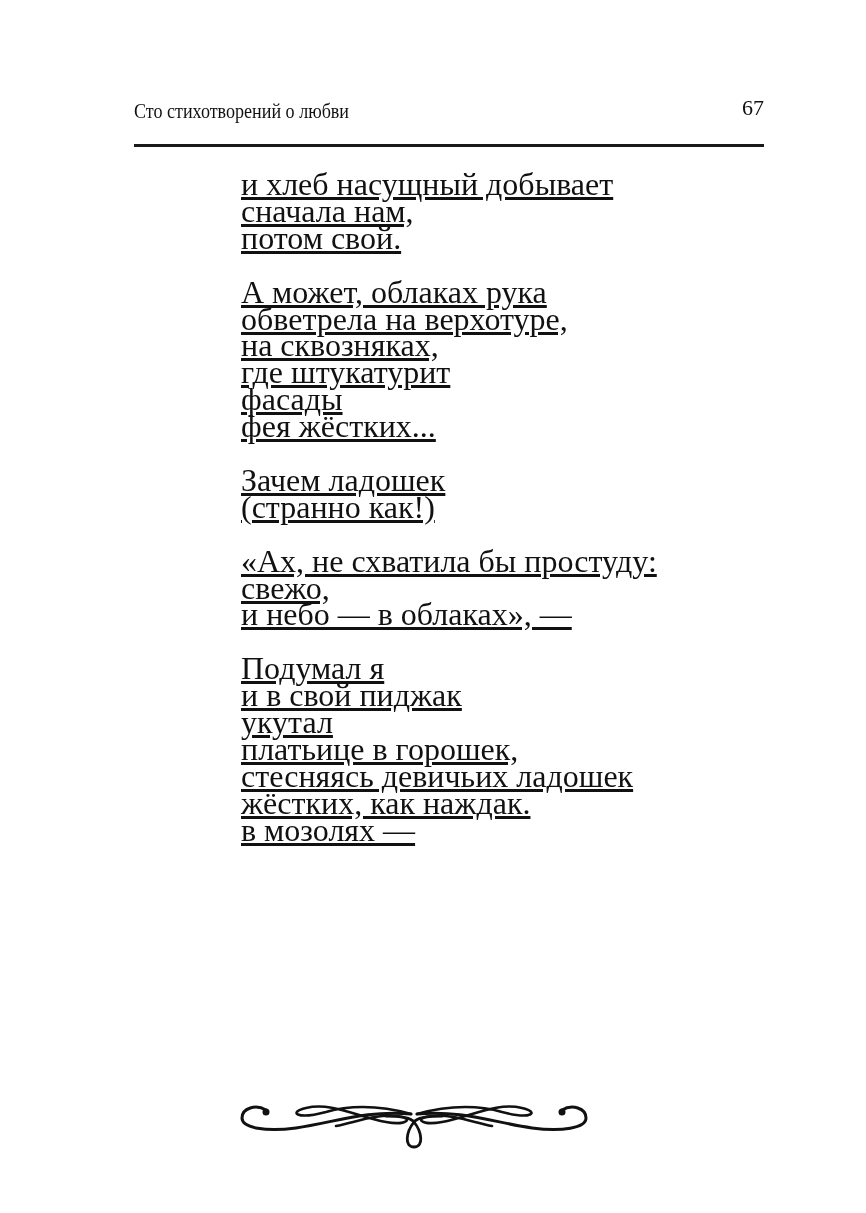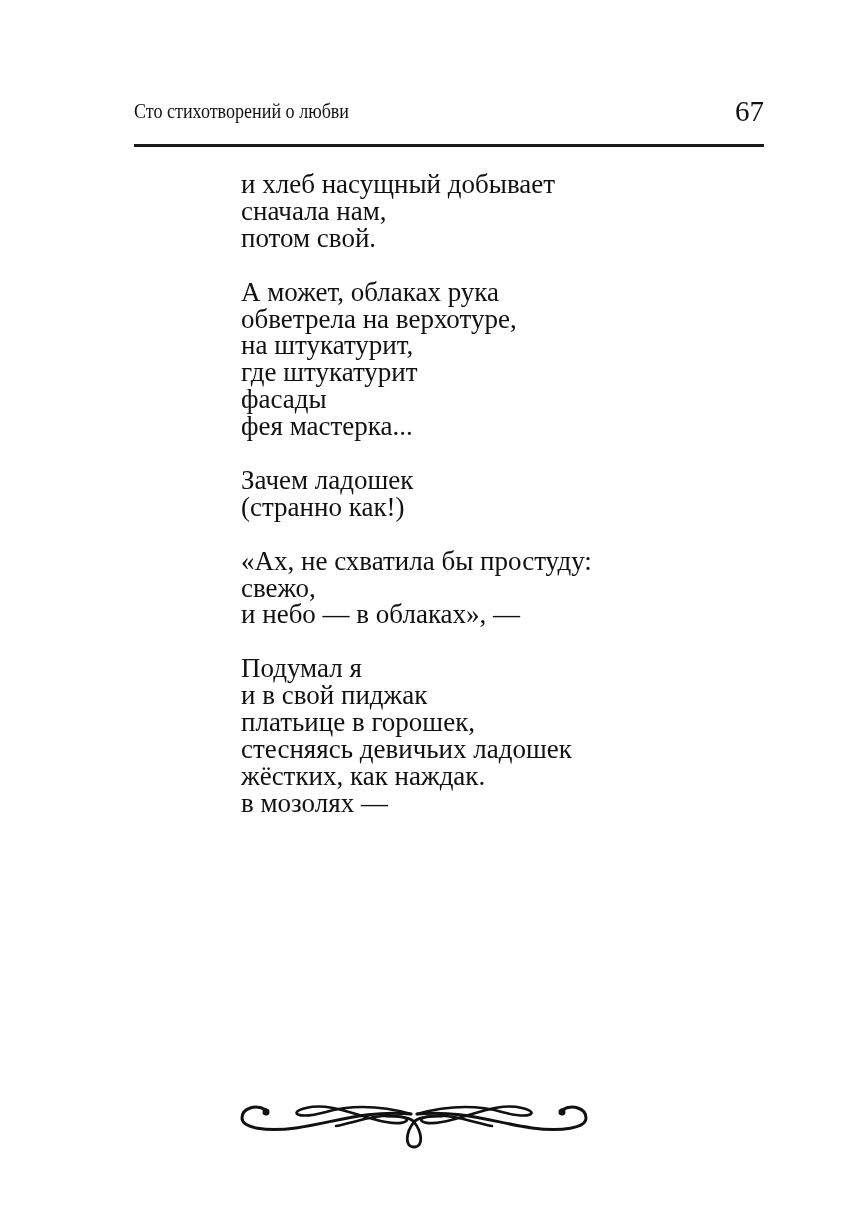--- a/index.html
+++ b/index.html
@@ -1,22 +1,22 @@
 <!DOCTYPE html>
 <html><head>
   <meta charset="utf-8">
   <style>
     html, body { margin: 0; padding: 0; background: #ffffff; }
     body { width: 866px; height: 1213px; position: relative; overflow: hidden;
            font-family: "Liberation Serif", "DejaVu Serif", serif; color: #111; }
     .header { position: absolute; left: 134px; top: 91px; width: 630px; height: 40px; }
     .running-title { position: absolute; left: 0; top: 8px; font-size: 21px; transform: scaleX(0.86); transform-origin: left top; white-space: nowrap; }
-    .page-num { position: absolute; right: 0; top: 4px; font-size: 29px; }
+    .page-num { position: absolute; right: 0; top: 4px; font-size: 22px; }
     .rule { position: absolute; left: 134px; top: 144px; width: 630px; height: 3px; background: #1a1a1a; }
-    .poem { position: absolute; left: 241px; top: 171px; font-size: 27px; line-height: 26.9px; }
+    .poem { position: absolute; left: 241px; top: 171px; font-size: 32px; line-height: 26.9px; text-decoration: underline; }
     .stanza { margin-bottom: 26.9px; }
     .line { white-space: nowrap; display: block; }
     .ornament { position: absolute; left: 236px; top: 1092px; width: 356px; height: 60px; }
   </style>
 </head>
 <body>
 
 <div class="header">
   <span class="running-title">Сто стихотворений о любви</span>
   <span class="page-num">67</span>
@@ -25,37 +25,38 @@
 
 <div class="poem">
   <div class="stanza">
     <span class="line">и хлеб насущный добывает</span>
     <span class="line">сначала нам,</span>
     <span class="line">потом свой.</span>
   </div>
   <div class="stanza">
     <span class="line">А может, облаках рука</span>
     <span class="line">обветрела на верхотуре,</span>
-    <span class="line">на штукатурит,</span>
+    <span class="line">на сквозняках,</span>
     <span class="line">где штукатурит</span>
     <span class="line">фасады</span>
-    <span class="line">фея мастерка...</span>
+    <span class="line">фея жёстких...</span>
   </div>
   <div class="stanza">
     <span class="line">Зачем ладошек</span>
     <span class="line">(странно как!)</span>
   </div>
   <div class="stanza">
     <span class="line">«Ах, не схватила бы простуду:</span>
     <span class="line">свежо,</span>
     <span class="line">и небо — в облаках», —</span>
   </div>
   <div class="stanza">
     <span class="line">Подумал я</span>
     <span class="line">и в свой пиджак</span>
+    <span class="line">укутал</span>
     <span class="line">платьице в горошек,</span>
     <span class="line">стесняясь девичьих ладошек</span>
     <span class="line">жёстких, как наждак.</span>
     <span class="line">в мозолях —</span>
   </div>
 </div>
 
 <svg class="ornament" viewBox="0 0 356 60" fill="none" stroke="#111" stroke-linecap="round">
 
   <path d="M30 18 C 20 12, 6 16, 6 26 C 6 36, 30 40, 60 36 C 100 30, 130 18, 175 22" stroke-width="3"></path>

